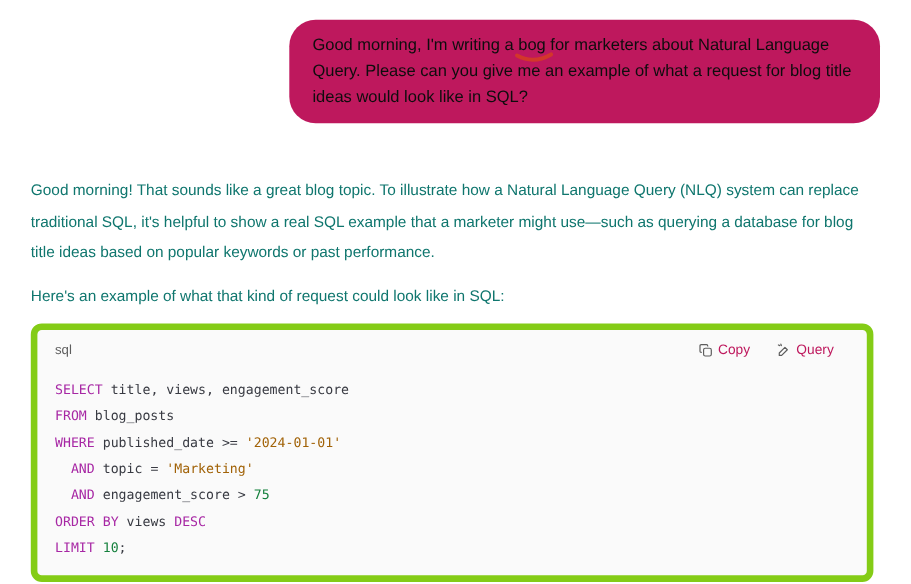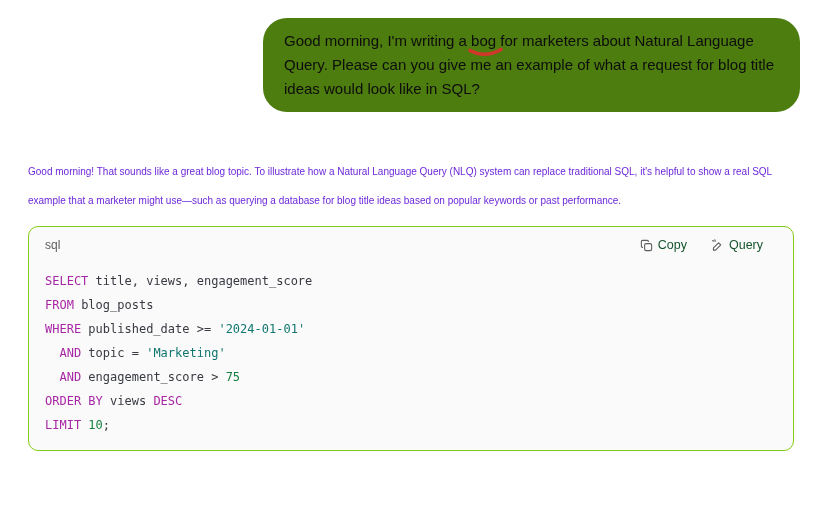--- a/index.html
+++ b/index.html
@@ -15,21 +15,21 @@
   }
   .page { padding: 18px 28px 0 28px; }
 
   
   .user-row {
     display: flex;
     justify-content: flex-end;
     margin-bottom: 46px;
   }
   .user-bubble {
-    background: #4d7c0f;
+    background: #be185d;
     border-radius: 24px;
     padding: 11px 21px;
     max-width: 537px;
     width: fit-content;
     font-size: 15px;
     line-height: 24px;
     color: #0d0d0d;
   }
   .misspelled { position: relative; white-space: nowrap; }
   .misspelled svg.squiggle {
@@ -39,31 +39,31 @@
     width: 36px;
     height: 11px;
     overflow: visible;
     pointer-events: none;
   }
 
   
   .assistant { width: 768px; }
   .assistant p {
     margin: 10px 0 11px 0;
-    font-size: 10px;
+    font-size: 14px;
     line-height: 28.5px;
-    color: #6d28d9;
+    color: #0f766e;
   }
 
   
   .code-block {
     margin-top: 3px;
     width: 766px;
     background: #fafafa;
-    border: 1px solid #84cc16;
+    border: 6px solid #84cc16;
     border-radius: 10px;
     overflow: hidden;
   }
   .code-header {
     display: flex;
     justify-content: space-between;
     align-items: center;
     padding: 11px 16px 0 16px;
   }
   .code-lang {
@@ -73,54 +73,55 @@
   .code-actions { display: flex; gap: 24px; margin-right: 14px; }
   .code-btn {
     display: inline-flex;
     align-items: center;
     gap: 5px;
     background: none;
     border: none;
     padding: 0;
     font-family: "Liberation Sans", sans-serif;
     font-size: 12.5px;
-    color: #14532d;
+    color: #be185d;
     cursor: pointer;
   }
   .code-btn svg { display: block; }
   .code-body {
     margin: 0;
     padding: 17px 16px 13px 16px;
     font-family: "DejaVu Sans Mono", "Liberation Mono", monospace;
     font-size: 12px;
     line-height: 24px;
     color: #383a42;
     white-space: pre;
   }
   .code-line { height: 24px; }
   .tok-kw    { color: #a727a4; }
-  .tok-str   { color: #0f766e; }
+  .tok-str   { color: #a16207; }
   .tok-num   { color: #15803d; }
   .tok-plain { color: #383a42; }
 </style>
 </head>
 <body>
 
 <div class="page">
 
   <div class="user-row">
     <div class="user-bubble">
       <span>Good morning, I'm writing a </span><span class="misspelled"><span>bog</span><svg class="squiggle" viewBox="0 0 36 11" xmlns="http://www.w3.org/2000/svg">
             <path d="M2 4.5 Q 17 12.5 33 3.5" fill="none" stroke="#d2372b" stroke-width="3.6" stroke-linecap="round"></path>
           </svg></span><span> for marketers about Natural Language Query. Please can you give me an example of what a request for blog title ideas would look like in SQL?</span>
     </div>
   </div>
 
   <div class="assistant">
     <p>Good morning! That sounds like a great blog topic. To illustrate how a Natural Language Query (NLQ) system can replace traditional SQL, it's helpful to show a real SQL example that a marketer might use—such as querying a database for blog title ideas based on popular keywords or past performance.</p>
+    <p>Here's an example of what that kind of request could look like in SQL:</p>
 
     <div class="code-block">
       <div class="code-header">
         <span class="code-lang">sql</span>
         <div class="code-actions">
           <button class="code-btn">
             <span>
                 <svg width="13" height="13" viewBox="0 0 24 24" fill="none" stroke="#5d5d5d" stroke-width="2" stroke-linejoin="round">
                   <rect x="8.5" y="8.5" width="13" height="13" rx="3"></rect>
                   <path d="M5.5 15.5 H4.5 a2 2 0 0 1 -2-2 V4.5 a2 2 0 0 1 2-2 h9 a2 2 0 0 1 2 2 v1"></path>

